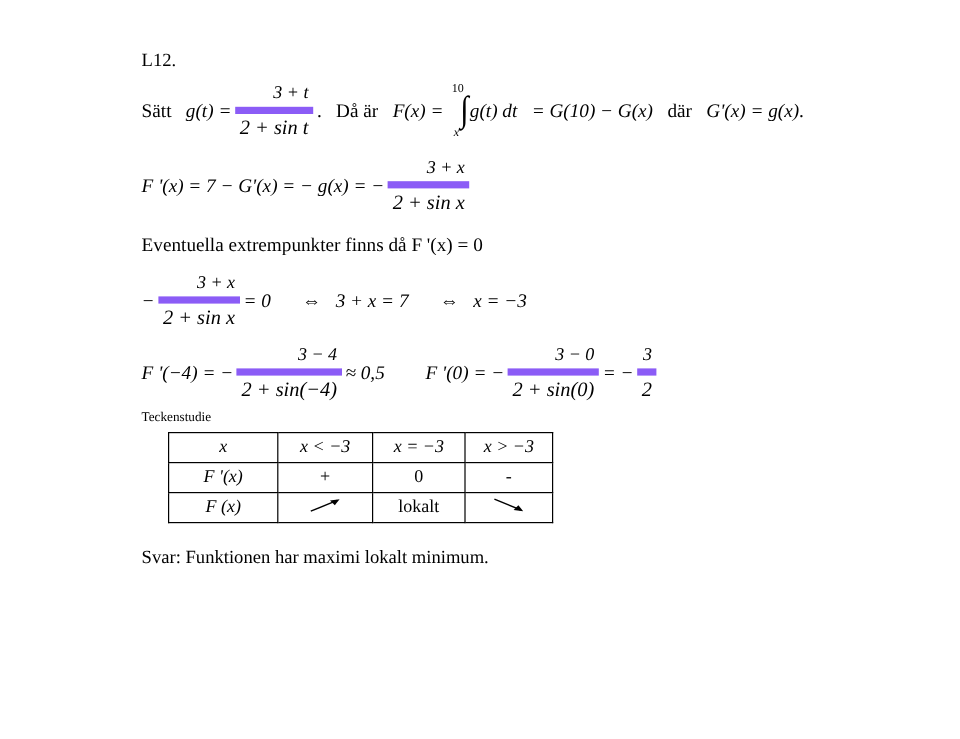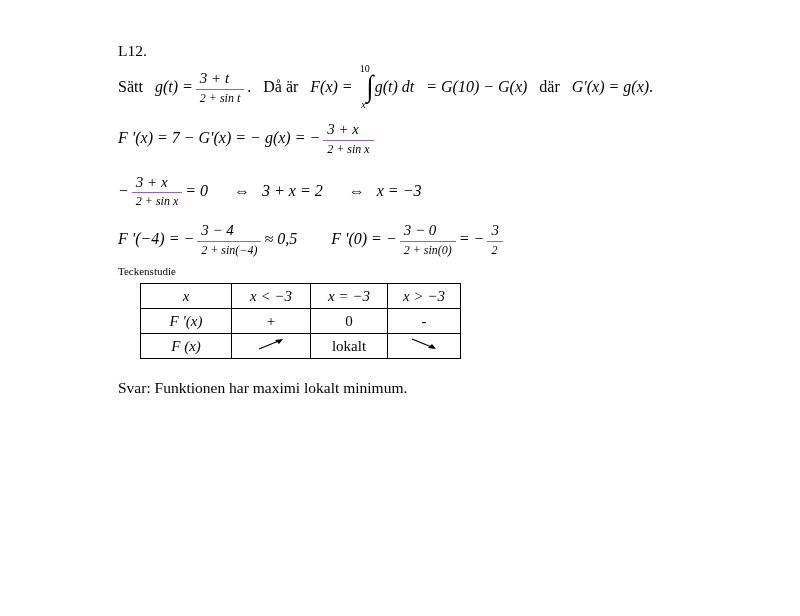--- a/index.html
+++ b/index.html
@@ -40,35 +40,35 @@
   .math {
     font-family: "Liberation Serif", serif;
     font-size: 16px;
     white-space: nowrap;
   }
   .it { font-style: italic; }
   .up { font-style: normal; }
   .frac {
     display: inline-block;
     vertical-align: middle;
-    text-align: left;
+    text-align: right;
     margin: 0 3px;
     position: relative;
     top: -1px;
   }
   .frac .num {
     display: block;
     padding: 0 4px 1px 4px;
     font-size: 15px;
   }
   .frac .den {
     display: block;
-    border-top: 1px solid #8b5cf6;
+    border-top: 6px solid #8b5cf6;
     padding: 1px 4px 0 4px;
-    font-size: 12px;
+    font-size: 17px;
   }
   .intsym {
     display: inline-block;
     position: relative;
     width: 22px;
     text-align: right;
     vertical-align: middle;
   }
   .intsym .glyph {
     font-size: 30px;
@@ -147,23 +147,24 @@
     <div class="title">L12.</div>
 
     <div class="line row1 math">
       <span class="up">Sätt</span><span class="smallgap"></span><span class="it">g(t) =</span><span class="frac"><span class="num it">3 + t</span><span class="den it">2 + sin t</span></span><span class="up">.</span><span class="smallgap"></span><span class="up">Då är</span><span class="smallgap"></span><span class="it">F(x) =</span><span class="intsym"><span class="lim-top">10</span><span class="glyph">∫</span><span class="lim-bot">x</span></span><span class="it">g(t) dt</span><span class="smallgap"></span><span class="it">= G(10) − G(x)</span><span class="smallgap"></span><span class="up">där</span><span class="smallgap"></span><span class="it">G'(x) = g(x)</span><span class="up">.</span>
     </div>
 
     <div class="line row2 math indent1">
       <span class="it">F '(x) = 7 − G'(x) = − g(x) = −</span><span class="frac"><span class="num it">3 + x</span><span class="den it">2 + sin x</span></span>
     </div>
 
+    <div class="label-line math">Eventuella extrempunkter finns då  F '(x) = 0</div>
 
     <div class="line row3 math">
-      <span class="it">−</span><span class="frac"><span class="num it">3 + x</span><span class="den it">2 + sin x</span></span><span class="it">= 0</span><span class="eqgap"></span><span class="up">⇔</span><span class="smallgap"></span><span class="it">3 + x = 2</span><span class="eqgap"></span><span class="up">⇔</span><span class="smallgap"></span><span class="it">x = −3</span>
+      <span class="it">−</span><span class="frac"><span class="num it">3 + x</span><span class="den it">2 + sin x</span></span><span class="it">= 0</span><span class="eqgap"></span><span class="up">⇔</span><span class="smallgap"></span><span class="it">3 + x = 7</span><span class="eqgap"></span><span class="up">⇔</span><span class="smallgap"></span><span class="it">x = −3</span>
     </div>
 
     <div class="line row4 math indent1">
       <span class="it">F '(−4) = −</span><span class="frac"><span class="num it">3 − 4</span><span class="den it">2 + sin(−4)</span></span><span class="it">≈ 0,5</span><span class="biggap"></span><span class="it">F '(0) = −</span><span class="frac"><span class="num it">3 − 0</span><span class="den it">2 + sin(0)</span></span><span class="it">= −</span><span class="frac"><span class="num it">3</span><span class="den it">2</span></span>
     </div>
 
     <div class="label-line">Teckenstudie</div>
 
     <div class="table-wrap">
       <table class="signs">

